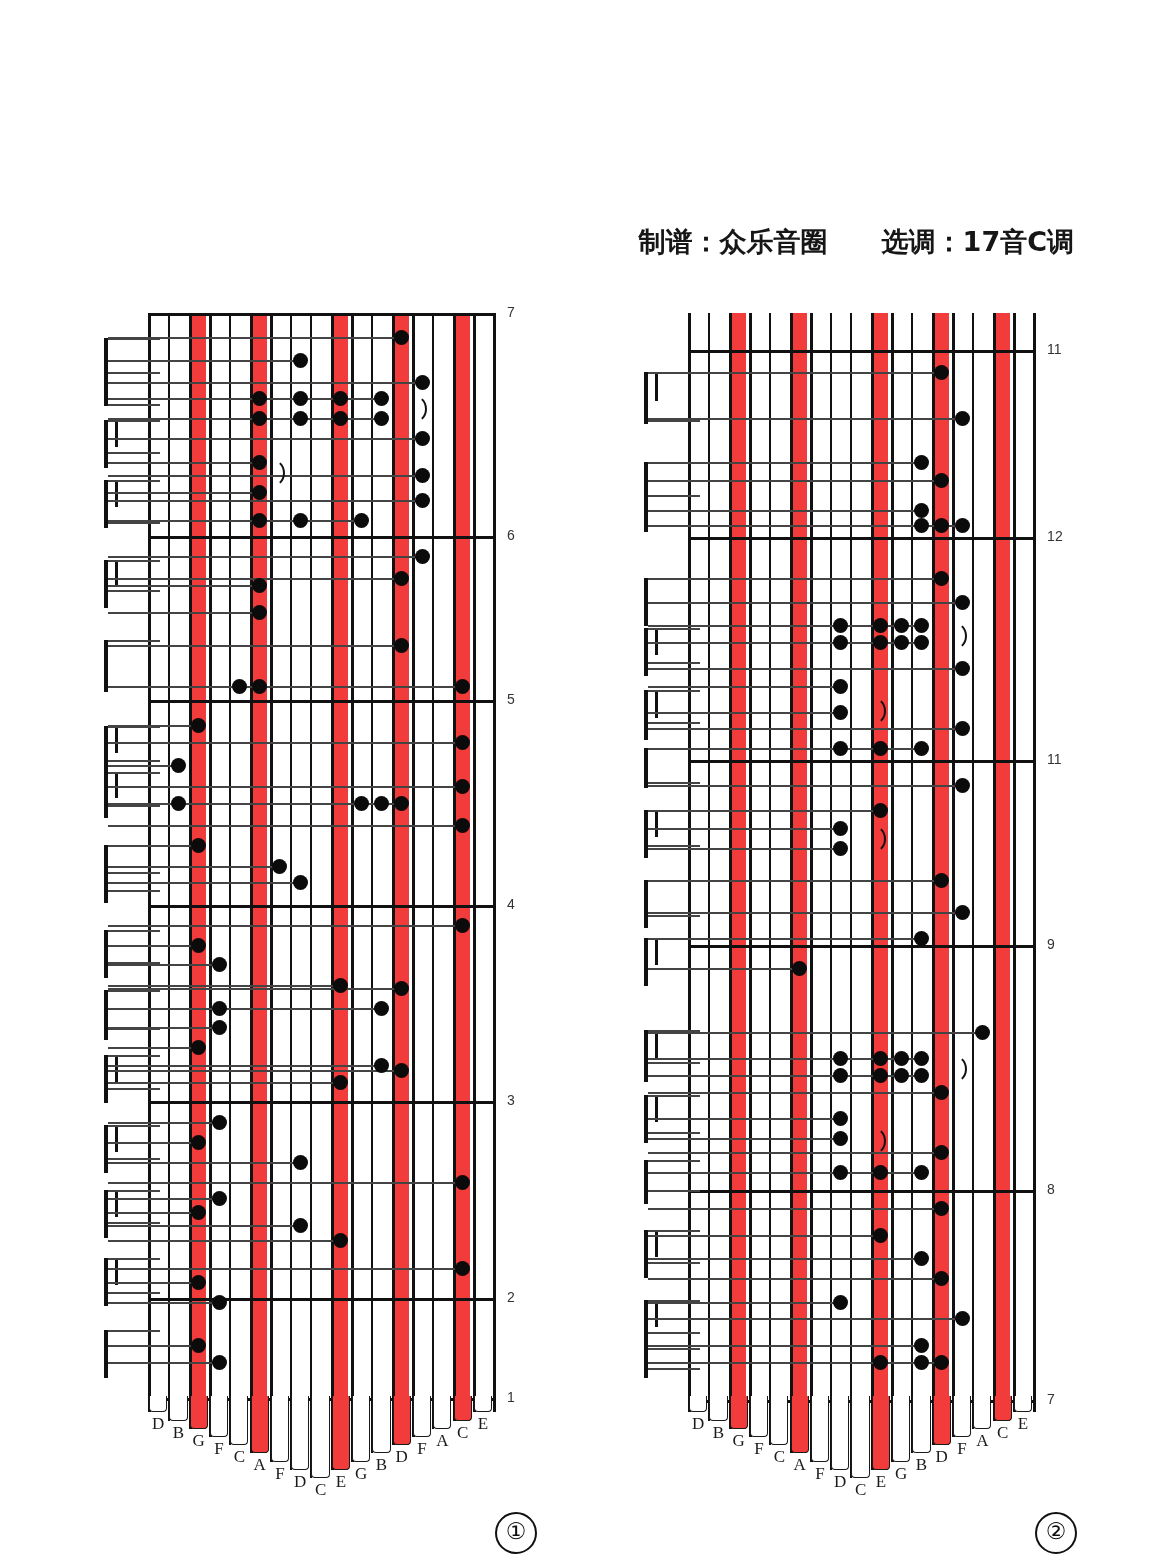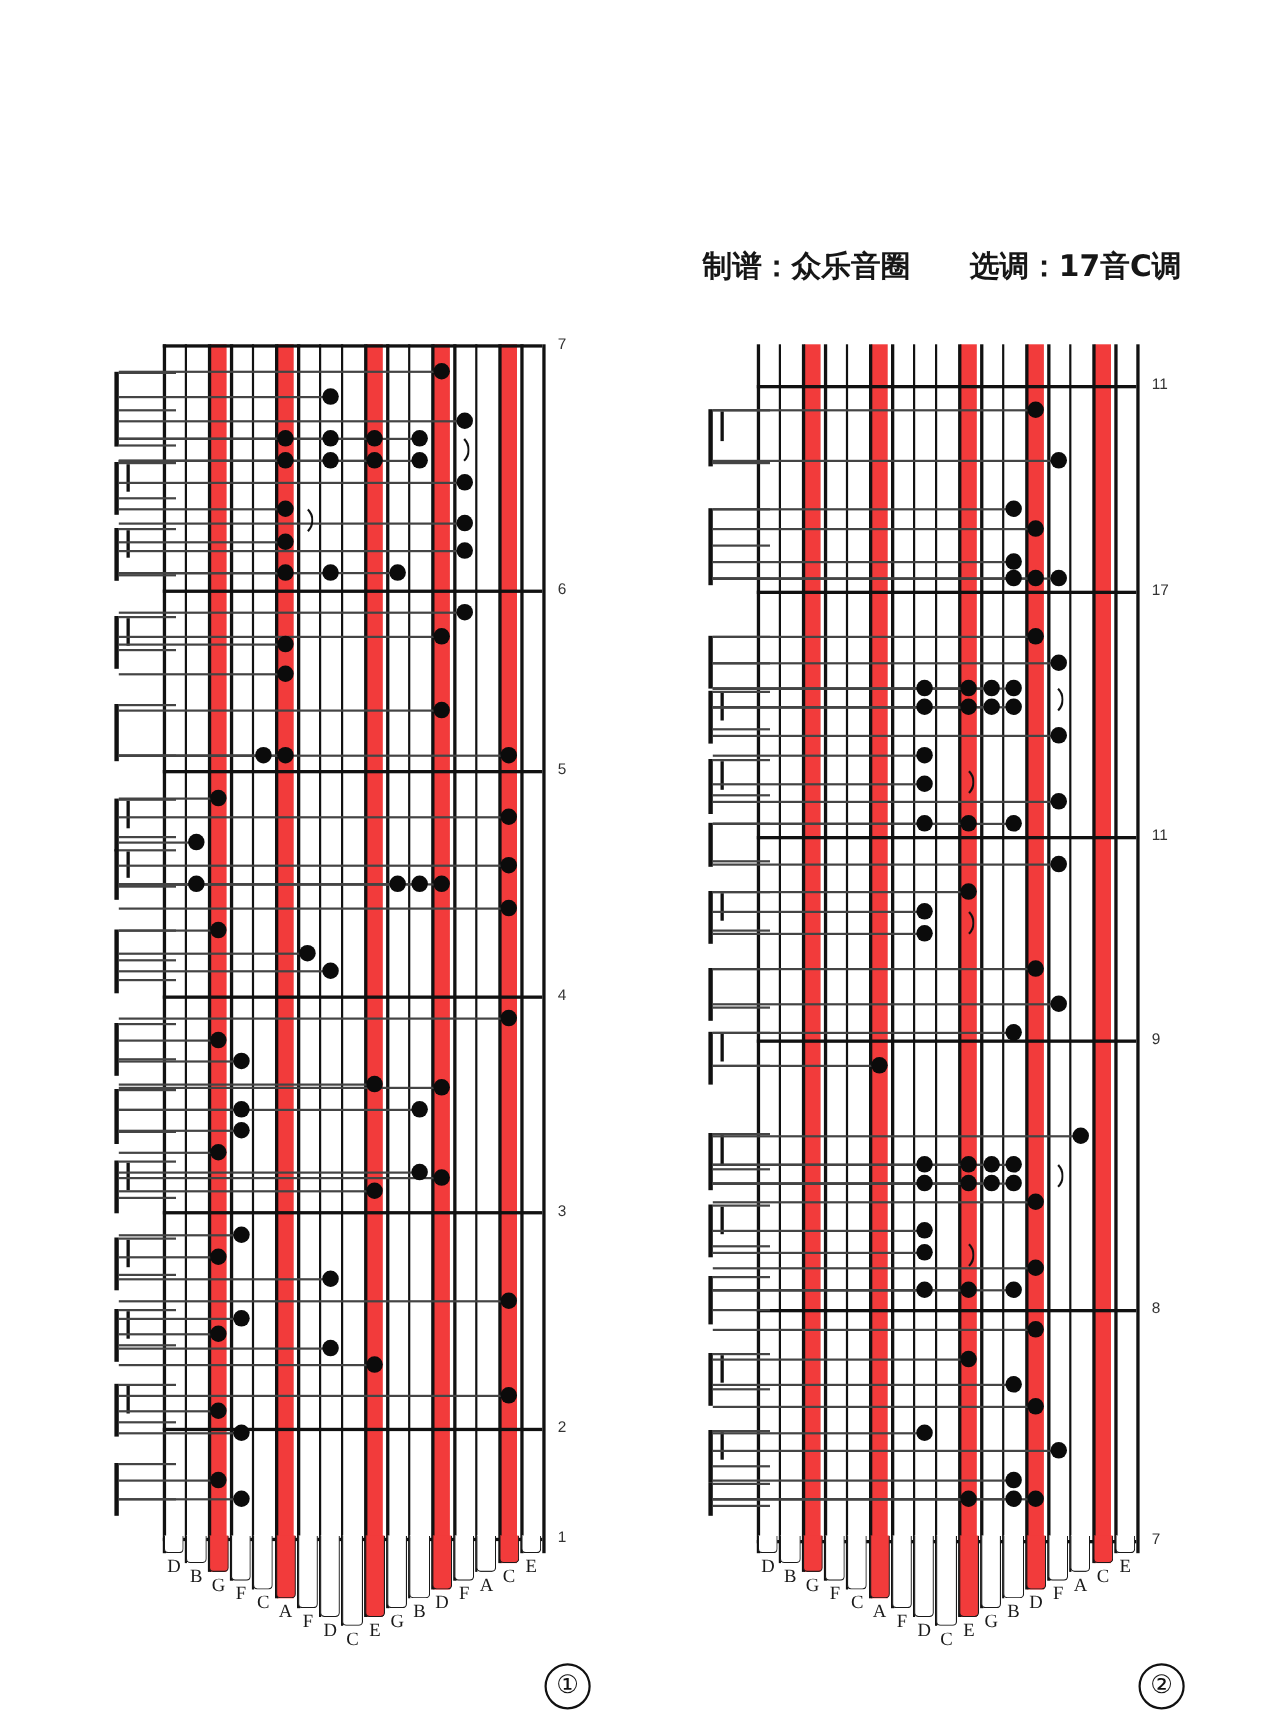--- a/index.html
+++ b/index.html
@@ -354,21 +354,21 @@
       <div class="tine-line" style="left: 275.3px; top: 313px; height: 1140.4px;"></div>
       <div class="tine-line thick" style="left: 295.6px; top: 313px; height: 1132.2px;"></div>
       <div class="tine-line thick" style="left: 315.9px; top: 313px; height: 1124px;"></div>
       <div class="tine-line" style="left: 336.2px; top: 313px; height: 1115.8px;"></div>
       <div class="tine-line thick" style="left: 356.5px; top: 313px; height: 1107.6px;"></div>
       <div class="tine-line thick" style="left: 376.8px; top: 313px; height: 1099.4px;"></div>
       <div class="tine-line thick" style="left: 397.1px; top: 313px; height: 1099.4px;"></div>
       <div class="measure-line" style="left: 52px; top: 350px; width: 345.1px;"></div>
       <div class="mnum" style="left: 411.1px; top: 341px;">11</div>
       <div class="measure-line" style="left: 52px; top: 537px; width: 345.1px;"></div>
-      <div class="mnum" style="left: 411.1px; top: 528px;">17</div>
+      <div class="mnum" style="left: 411.1px; top: 528px;">12</div>
       <div class="measure-line" style="left: 52px; top: 760px; width: 345.1px;"></div>
       <div class="mnum" style="left: 411.1px; top: 751px;">11</div>
       <div class="measure-line" style="left: 52px; top: 945px; width: 345.1px;"></div>
       <div class="mnum" style="left: 411.1px; top: 936px;">9</div>
       <div class="measure-line" style="left: 52px; top: 1190px; width: 345.1px;"></div>
       <div class="mnum" style="left: 411.1px; top: 1181px;">8</div>
       <div class="measure-line" style="left: 52px; top: 1400px; width: 345.1px;"></div>
       <div class="mnum" style="left: 411.1px; top: 1391px;">7</div>
       <div class="stem" style="left: 8px; top: 372px; height: 52px;"></div>
       <div class="flag" style="left: 19px; top: 374px; height: 27.04px;"></div>

